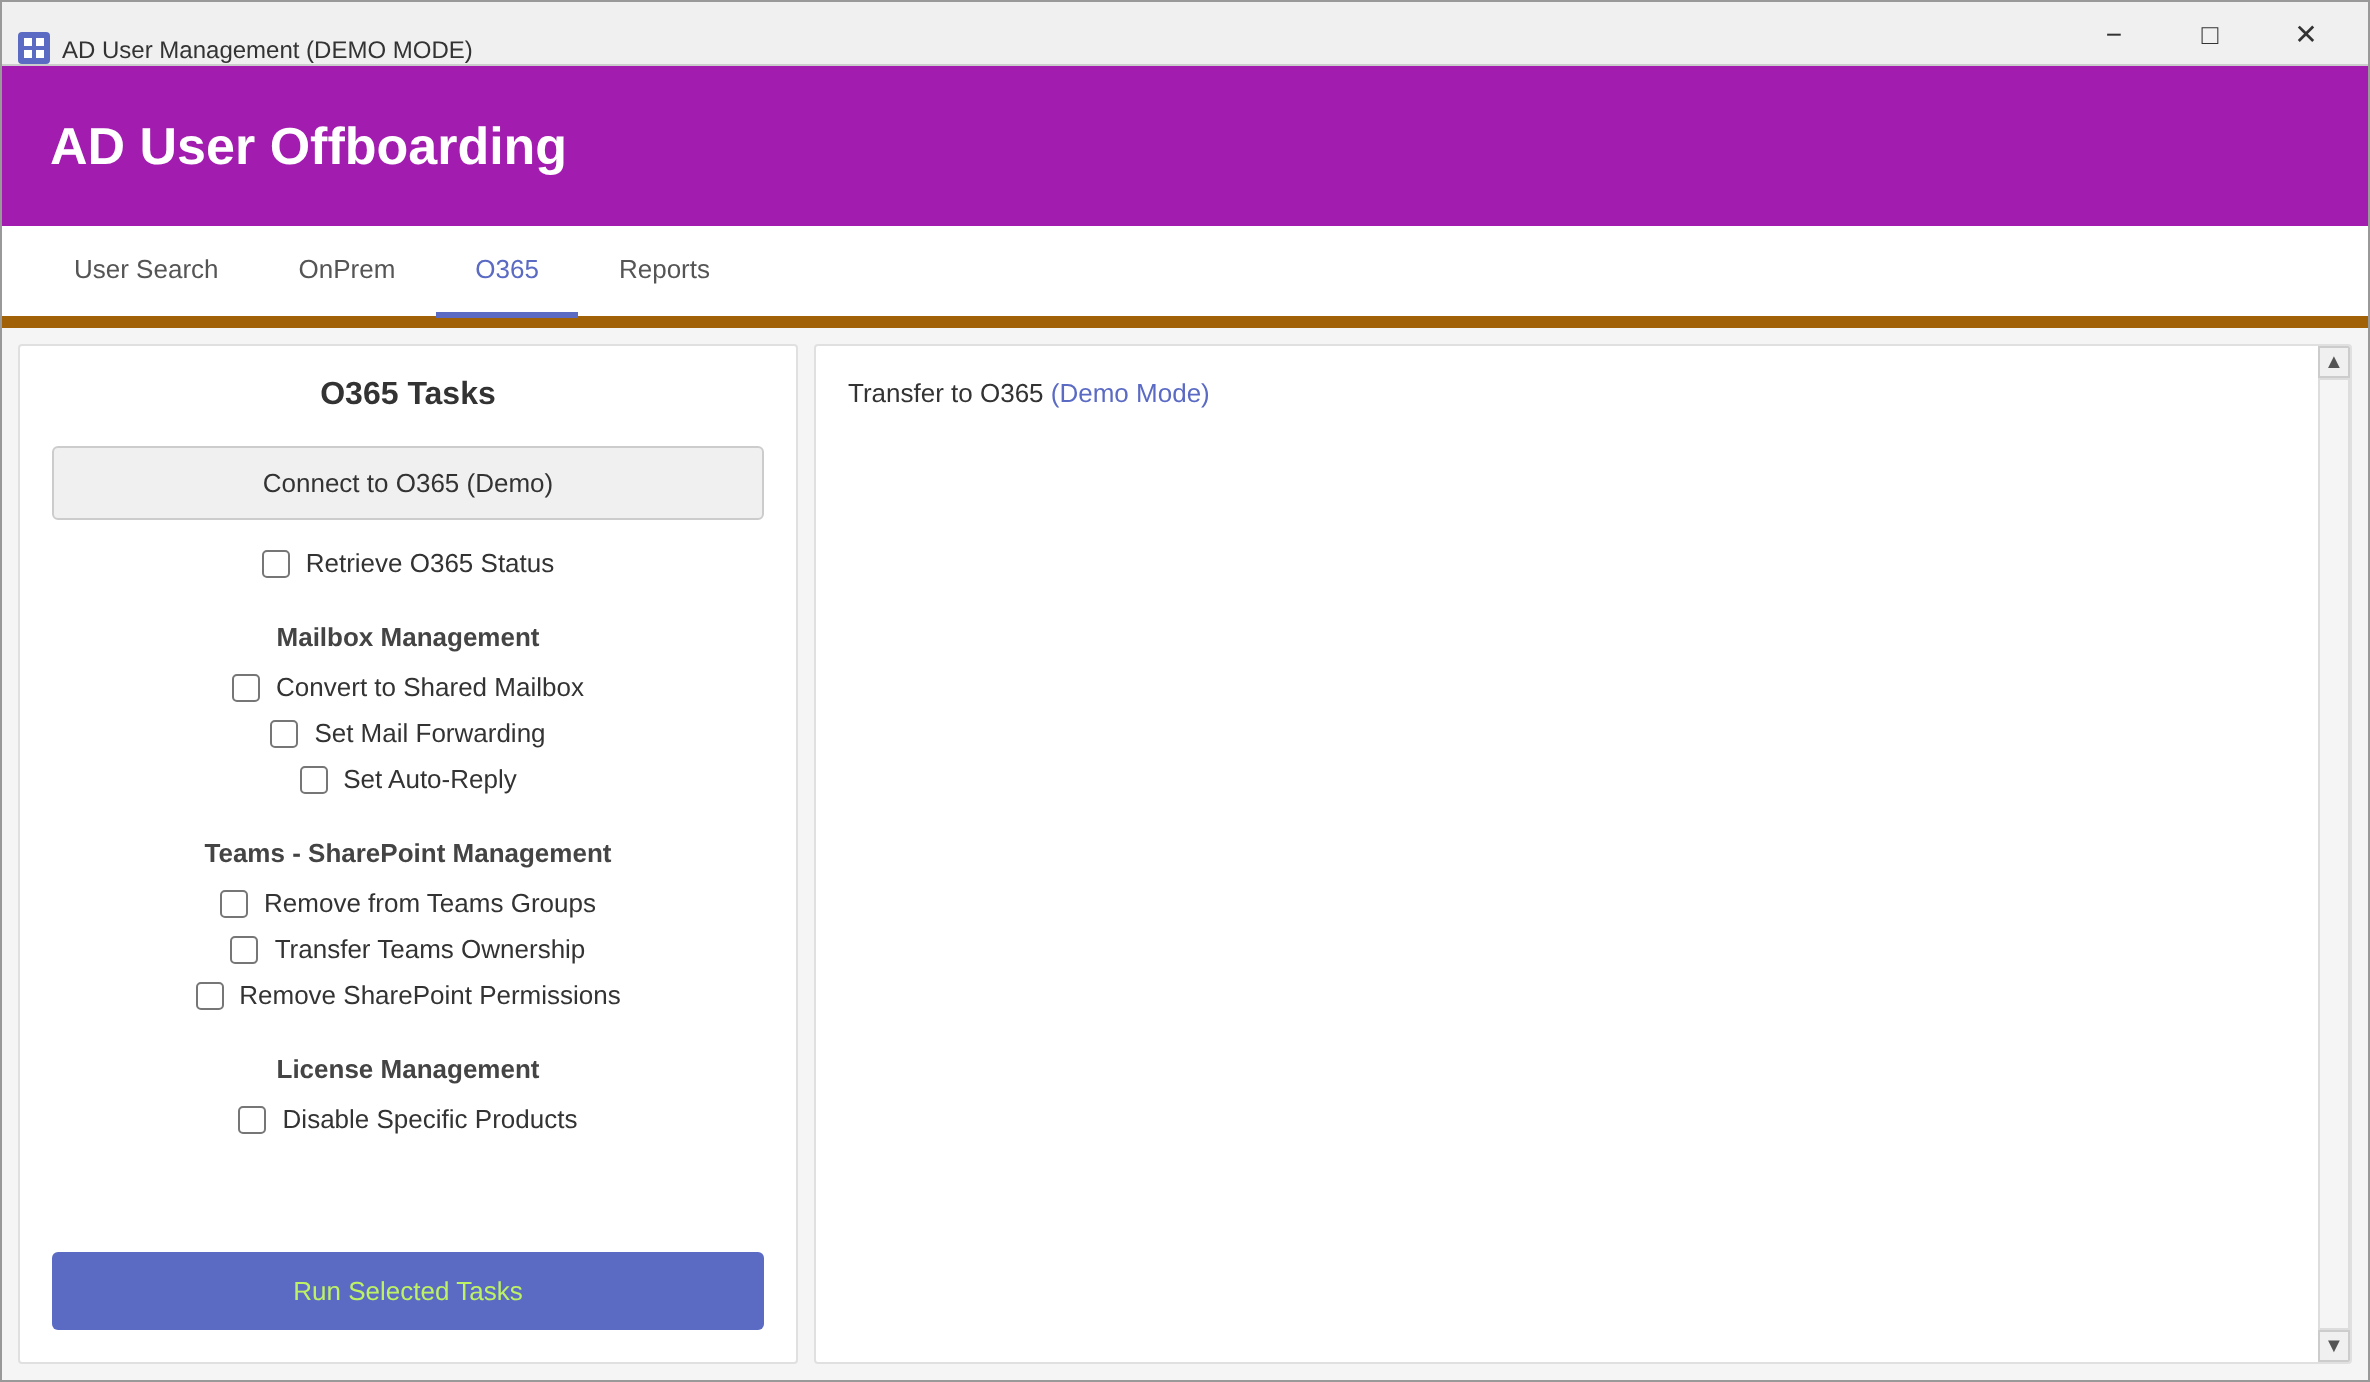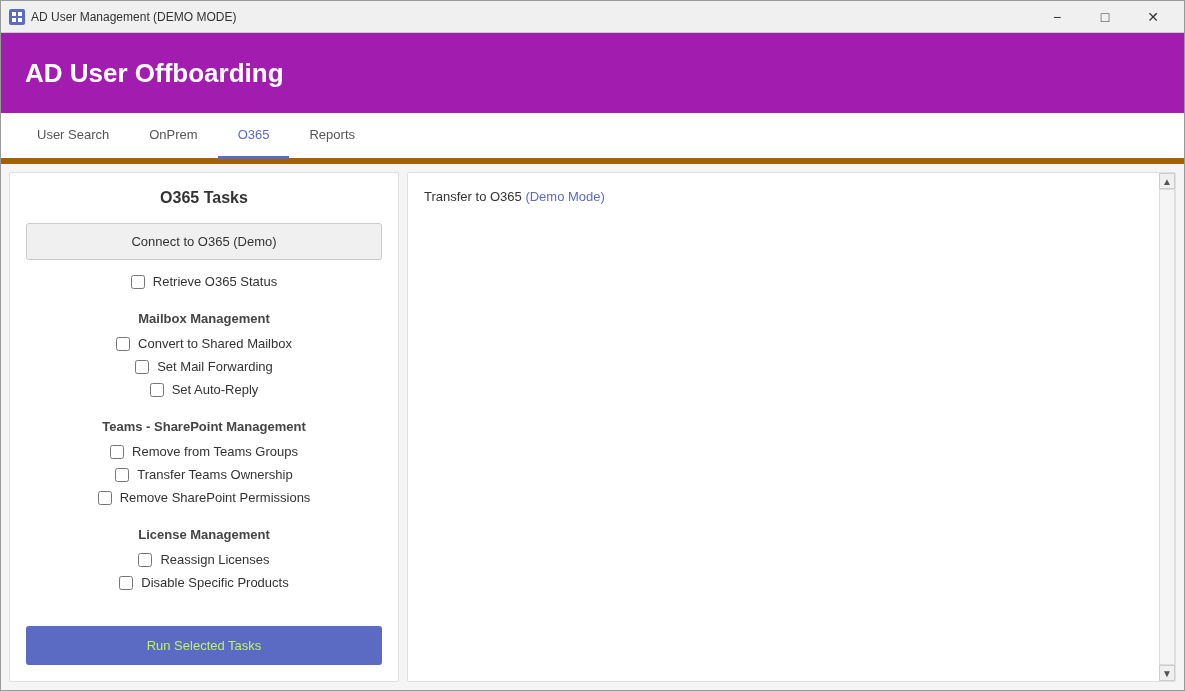--- a/index.html
+++ b/index.html
@@ -23,21 +23,21 @@
       background: #ffffff;
       display: flex;
       flex-direction: column;
       border: 1px solid #999;
     }
 
     .title-bar {
       background: #f0f0f0;
       height: 32px;
       display: flex;
-      align-items: center;
+      align-items: flex-end;
       padding: 0 8px;
       border-bottom: 1px solid #ccc;
       flex-shrink: 0;
     }
 
     .title-bar-icon {
       width: 16px;
       height: 16px;
       margin-right: 6px;
       background: #5b6bc4;
@@ -318,24 +318,20 @@
         <label for="transfer-teams">Transfer Teams Ownership</label>
       </div>
       <div class="checkbox-item">
         <input type="checkbox" id="remove-sharepoint" style="">
         <label for="remove-sharepoint">Remove SharePoint Permissions</label>
       </div>
 
       <div class="section-label">License Management</div>
 
       <div class="checkbox-item">
-        <input type="checkbox" id="reassign-licenses" style="">
-        <label for="reassign-licenses">Reassign Licenses</label>
-      </div>
-      <div class="checkbox-item">
         <input type="checkbox" id="disable-products" style="">
         <label for="disable-products">Disable Specific Products</label>
       </div>
 
       <div class="spacer"></div>
       <div style="height: 24px;"></div>
 
       <button class="run-btn">Run Selected Tasks</button>
     </div>
 

